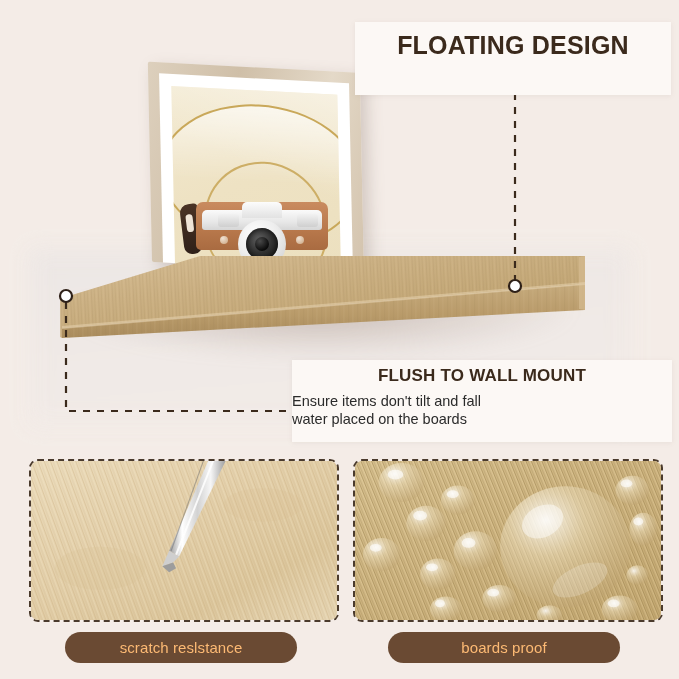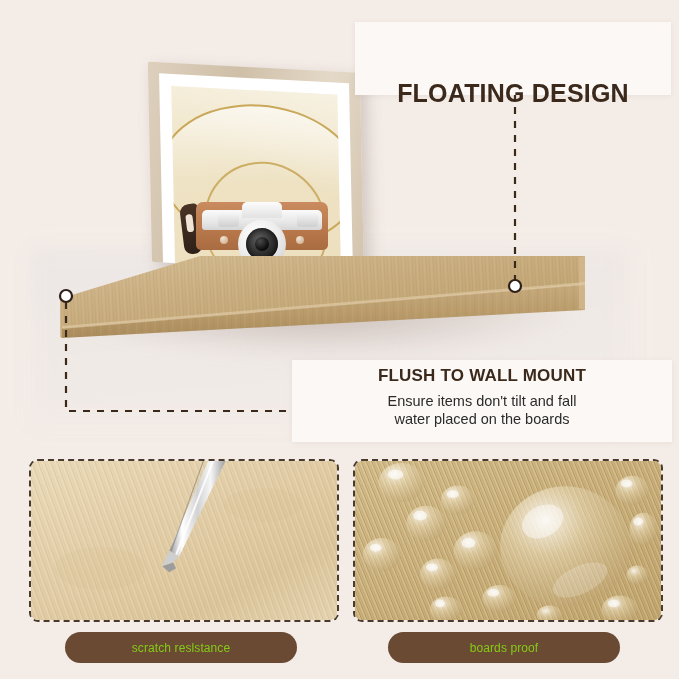--- a/index.html
+++ b/index.html
@@ -207,26 +207,25 @@
   }
   .headline {
     color: #3b2a1c;
     font-size: 25px;
     font-weight: bold;
     letter-spacing: .2px;
     text-align: center;
     line-height: 1.23;
     font-family: "Liberation Sans", sans-serif;
   }
-  #box-top .headline { padding-top: 5px; margin-top: 48px; }
+  #box-top .headline { padding-top: 5px; }
   #box-bottom .headline { padding-top: 6px; font-size: 17px; }
   .subline {
     color: #2b2b2b;
     font-size: 14.5px;
-    text-align: center;
     line-height: 1.28;
     padding-top: 5px;
     font-family: "Liberation Sans", sans-serif;
   }
 
   
   #connectors {
     position: absolute;
     left: 0; top: 0;
     width: 679px; height: 450px;
@@ -253,22 +252,22 @@
     box-sizing: border-box;
   }
   .swatch svg { display:block; width:100%; height:100%; }
 
   .pill {
     position: absolute;
     top: 632px;
     height: 31px;
     background: #6a4a33;
     border-radius: 16px;
-    color: #84cc16;
-    font-size: 12px;
+    color: #fdba74;
+    font-size: 15px;
     display: flex;
     align-items: center;
     justify-content: center;
     font-family: "Liberation Sans", sans-serif;
     letter-spacing: .1px;
   }
   #pill-left  { left: 65px;  width: 232px; }
   #pill-right { left: 388px; width: 232px; }
 </style>
 </head>

